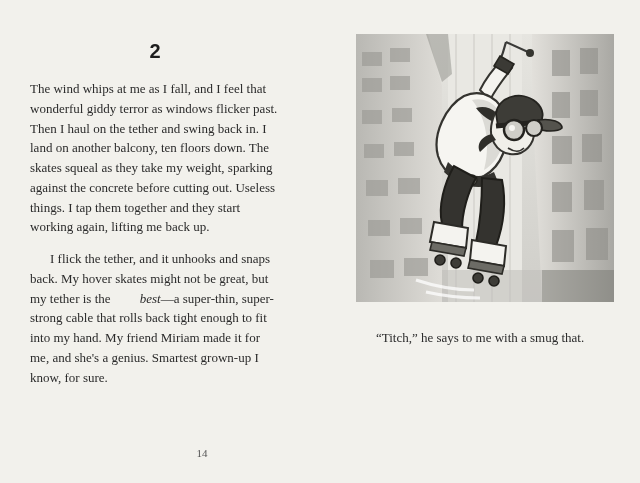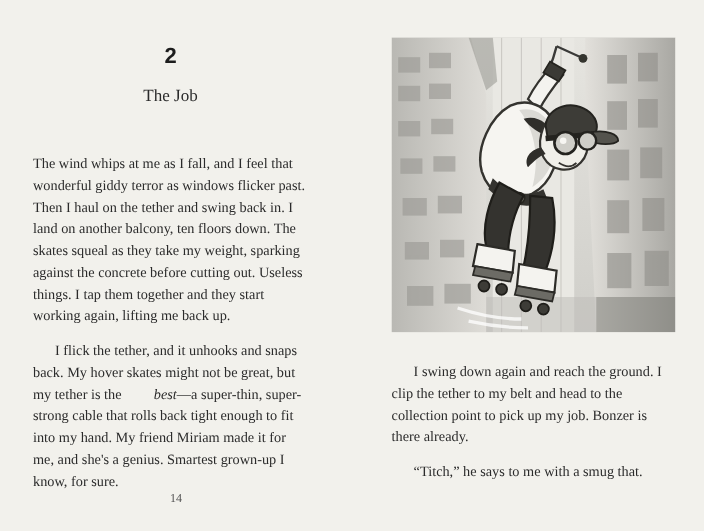--- a/index.html
+++ b/index.html
@@ -67,20 +67,21 @@
     position: absolute;
     bottom: 24px;
     font-size: 11px;
     color: #555;
     font-family: "Liberation Serif", serif;
   }
   .folio-left {
     left: 0;
     width: 320px;
     text-align: center;
+    padding-left: 42px;
   }
   .folio-right {
     left: 0;
     width: 320px;
     text-align: center;
   }
   
   .illus {
     position: relative;
     width: 258px;
@@ -94,21 +95,20 @@
     display: block;
   }
 </style>
 </head>
 <body>
 
 <div class="spread">
 
   <div class="page page-left">
     <div class="chapter-number">2</div>
-    <div class="chapter-title">The Job</div>
 
     <p class="body-text">The wind whips at me as I fall, and I feel that wonderful giddy terror as windows flicker past.  Then I haul on the tether and swing back in.  I land on another balcony, ten floors down.  The skates squeal as they take my weight, sparking against the concrete before cutting out.  Useless things.  I tap them together and they start working again, lifting me back up.</p>
 
     <p class="body-text indent"><span>I flick the tether, and it unhooks and snaps back.  My hover skates might not be great, but my tether is the <span class="italic">best</span>—a super-thin, super-strong cable that rolls back tight enough to fit into my hand.  My friend Miriam made it for me, and she's a genius.  Smartest grown-up I know, for sure.</span></p>
 
     <div class="folio folio-left">14</div>
   </div>
 
   <div class="page page-right">
 
@@ -231,18 +231,17 @@
           <circle cx="138" cy="247" r="5" fill="#3d3c37" stroke="#1f1e1a" stroke-width="1.6"></circle>
         </g>
 
         <g stroke="#ffffff" stroke-width="3" opacity="0.75" fill="none">
           <path d="M60 246 C 78 252, 96 256, 118 256"></path>
           <path d="M70 258 C 88 262, 104 264, 124 264"></path>
         </g>
       </svg>
     </div>
 
-    <p class="body-text indent">I swing down again and reach the ground.  I clip the tether to my belt and head to the collection point to pick up my job.  Bonzer is there already.</p>
     <p class="body-text indent">“Titch,” he says to me with a smug that.</p>
 
   </div>
 
 </div>
 
 </body></html>

